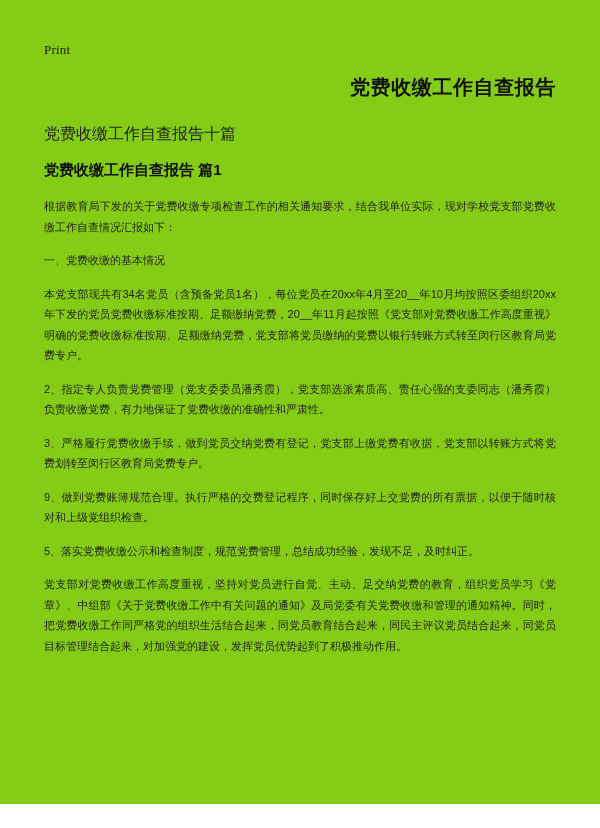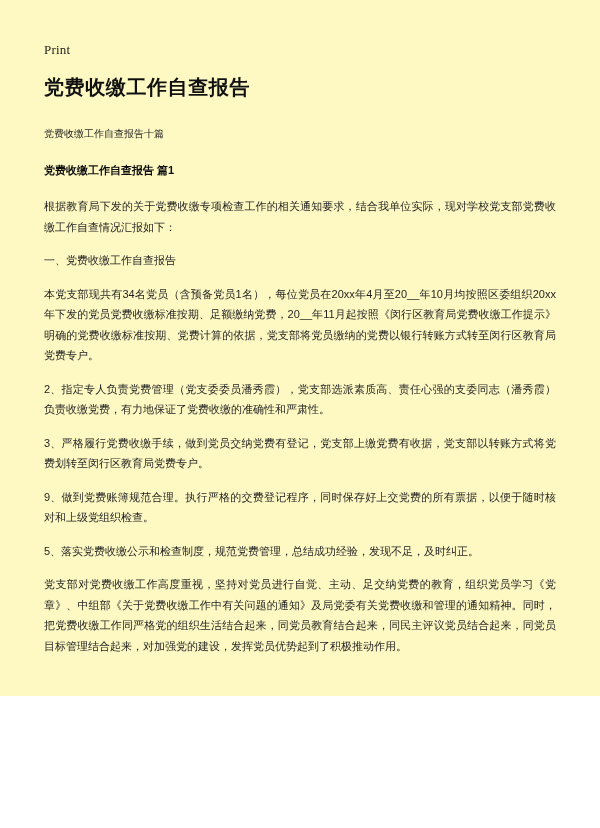--- a/index.html
+++ b/index.html
@@ -7,22 +7,22 @@
     padding: 0;
     background: #ffffff;
   }
   body {
     font-family: "Liberation Sans", "DejaVu Sans", sans-serif;
     color: #1a1a1a;
   }
   .page {
     position: relative;
     width: 600px;
-    height: 696px;
-    background: #fef9c3;
+    height: 804px;
+    background: #84cc16;
     overflow: hidden;
     box-sizing: border-box;
   }
   .print-link {
     position: absolute;
     left: 44px;
     top: 42px;
     font-family: "Liberation Serif", "DejaVu Serif", serif;
     font-size: 13px;
     line-height: 16px;
@@ -30,36 +30,36 @@
     letter-spacing: 0.2px;
     cursor: pointer;
   }
   .doc-body {
     position: absolute;
     left: 44px;
     top: 74px;
     width: 512px;
   }
   .doc-title {
-    text-align: left;
+    text-align: right;
     font-size: 20px;
     line-height: 26px;
     font-weight: bold;
     color: #111111;
     letter-spacing: 0.6px;
     margin: 0 0 24px 0;
   }
   .subtitle {
-    font-size: 10px;
+    font-size: 16px;
     line-height: 20px;
     color: #1f1f1f;
     margin: 0 0 16px 0;
   }
   .section-heading {
-    font-size: 11px;
+    font-size: 15px;
     line-height: 20px;
     font-weight: bold;
     color: #0d0d0d;
     margin: 16px 0 16px 0;
   }
   .para {
     font-size: 11px;
     line-height: 20.5px;
     color: #1f1f1f;
     margin: 0 0 13px 0;
@@ -79,22 +79,22 @@
   <div class="doc-body">
 
     <h1 class="doc-title">党费收缴工作自查报告</h1>
 
     <p class="subtitle">党费收缴工作自查报告十篇</p>
 
     <p class="section-heading">党费收缴工作自查报告 篇1</p>
 
     <div id="paragraph-list">
         <p class="para">根据教育局下发的关于党费收缴专项检查工作的相关通知要求，结合我单位实际，现对学校党支部党费收缴工作自查情况汇报如下：</p>
-        <p class="para">一、党费收缴工作自查报告</p>
-        <p class="para">本党支部现共有34名党员（含预备党员1名），每位党员在20xx年4月至20__年10月均按照区委组织20xx年下发的党员党费收缴标准按期、足额缴纳党费，20__年11月起按照《闵行区教育局党费收缴工作提示》明确的党费收缴标准按期、党费计算的依据，党支部将党员缴纳的党费以银行转账方式转至闵行区教育局党费专户。</p>
+        <p class="para">一、党费收缴的基本情况</p>
+        <p class="para">本党支部现共有34名党员（含预备党员1名），每位党员在20xx年4月至20__年10月均按照区委组织20xx年下发的党员党费收缴标准按期、足额缴纳党费，20__年11月起按照《党支部对党费收缴工作高度重视》明确的党费收缴标准按期、足额缴纳党费，党支部将党员缴纳的党费以银行转账方式转至闵行区教育局党费专户。</p>
         <p class="para">2、指定专人负责党费管理（党支委委员潘秀霞），党支部选派素质高、责任心强的支委同志（潘秀霞）负责收缴党费，有力地保证了党费收缴的准确性和严肃性。</p>
         <p class="para">3、严格履行党费收缴手续，做到党员交纳党费有登记，党支部上缴党费有收据，党支部以转账方式将党费划转至闵行区教育局党费专户。</p>
         <p class="para">9、做到党费账簿规范合理。执行严格的交费登记程序，同时保存好上交党费的所有票据，以便于随时核对和上级党组织检查。</p>
         <p class="para">5、落实党费收缴公示和检查制度，规范党费管理，总结成功经验，发现不足，及时纠正。</p>
         <p class="para">党支部对党费收缴工作高度重视，坚持对党员进行自觉、主动、足交纳党费的教育，组织党员学习《党章》、中组部《关于党费收缴工作中有关问题的通知》及局党委有关党费收缴和管理的通知精神。同时，把党费收缴工作同严格党的组织生活结合起来，同党员教育结合起来，同民主评议党员结合起来，同党员目标管理结合起来，对加强党的建设，发挥党员优势起到了积极推动作用。</p>
       </div>
 
   </div>
 
 </div>

